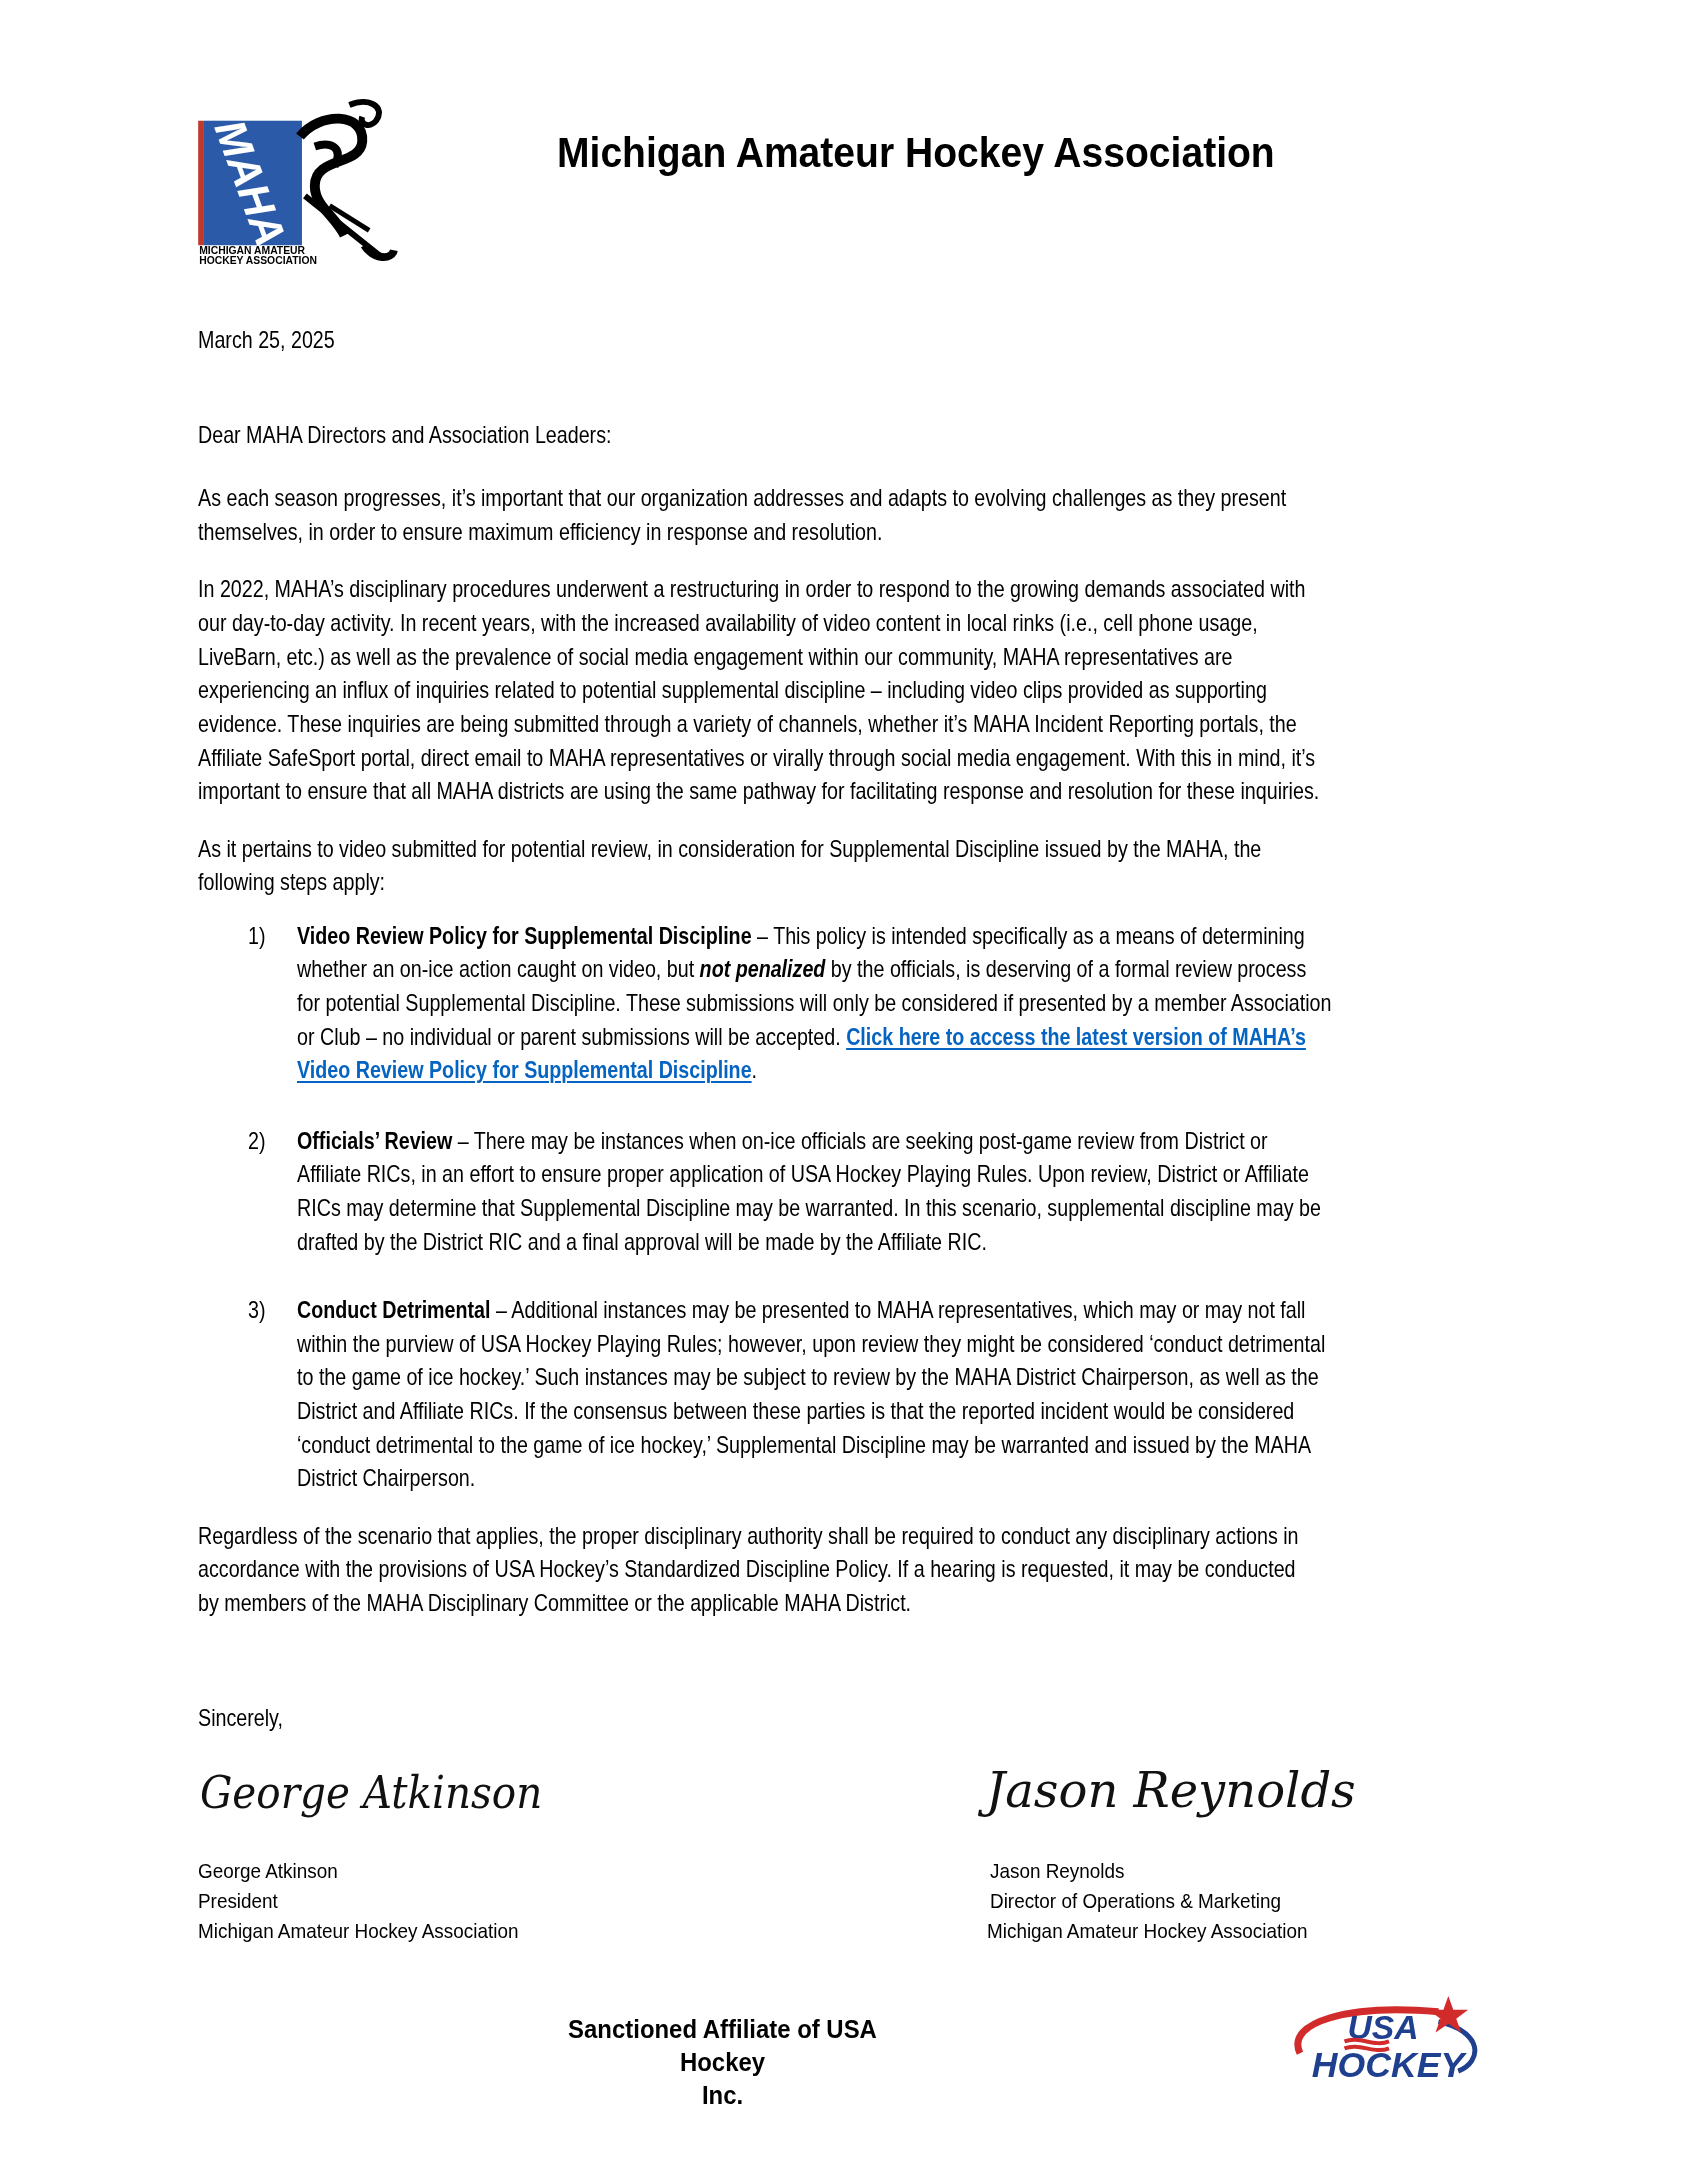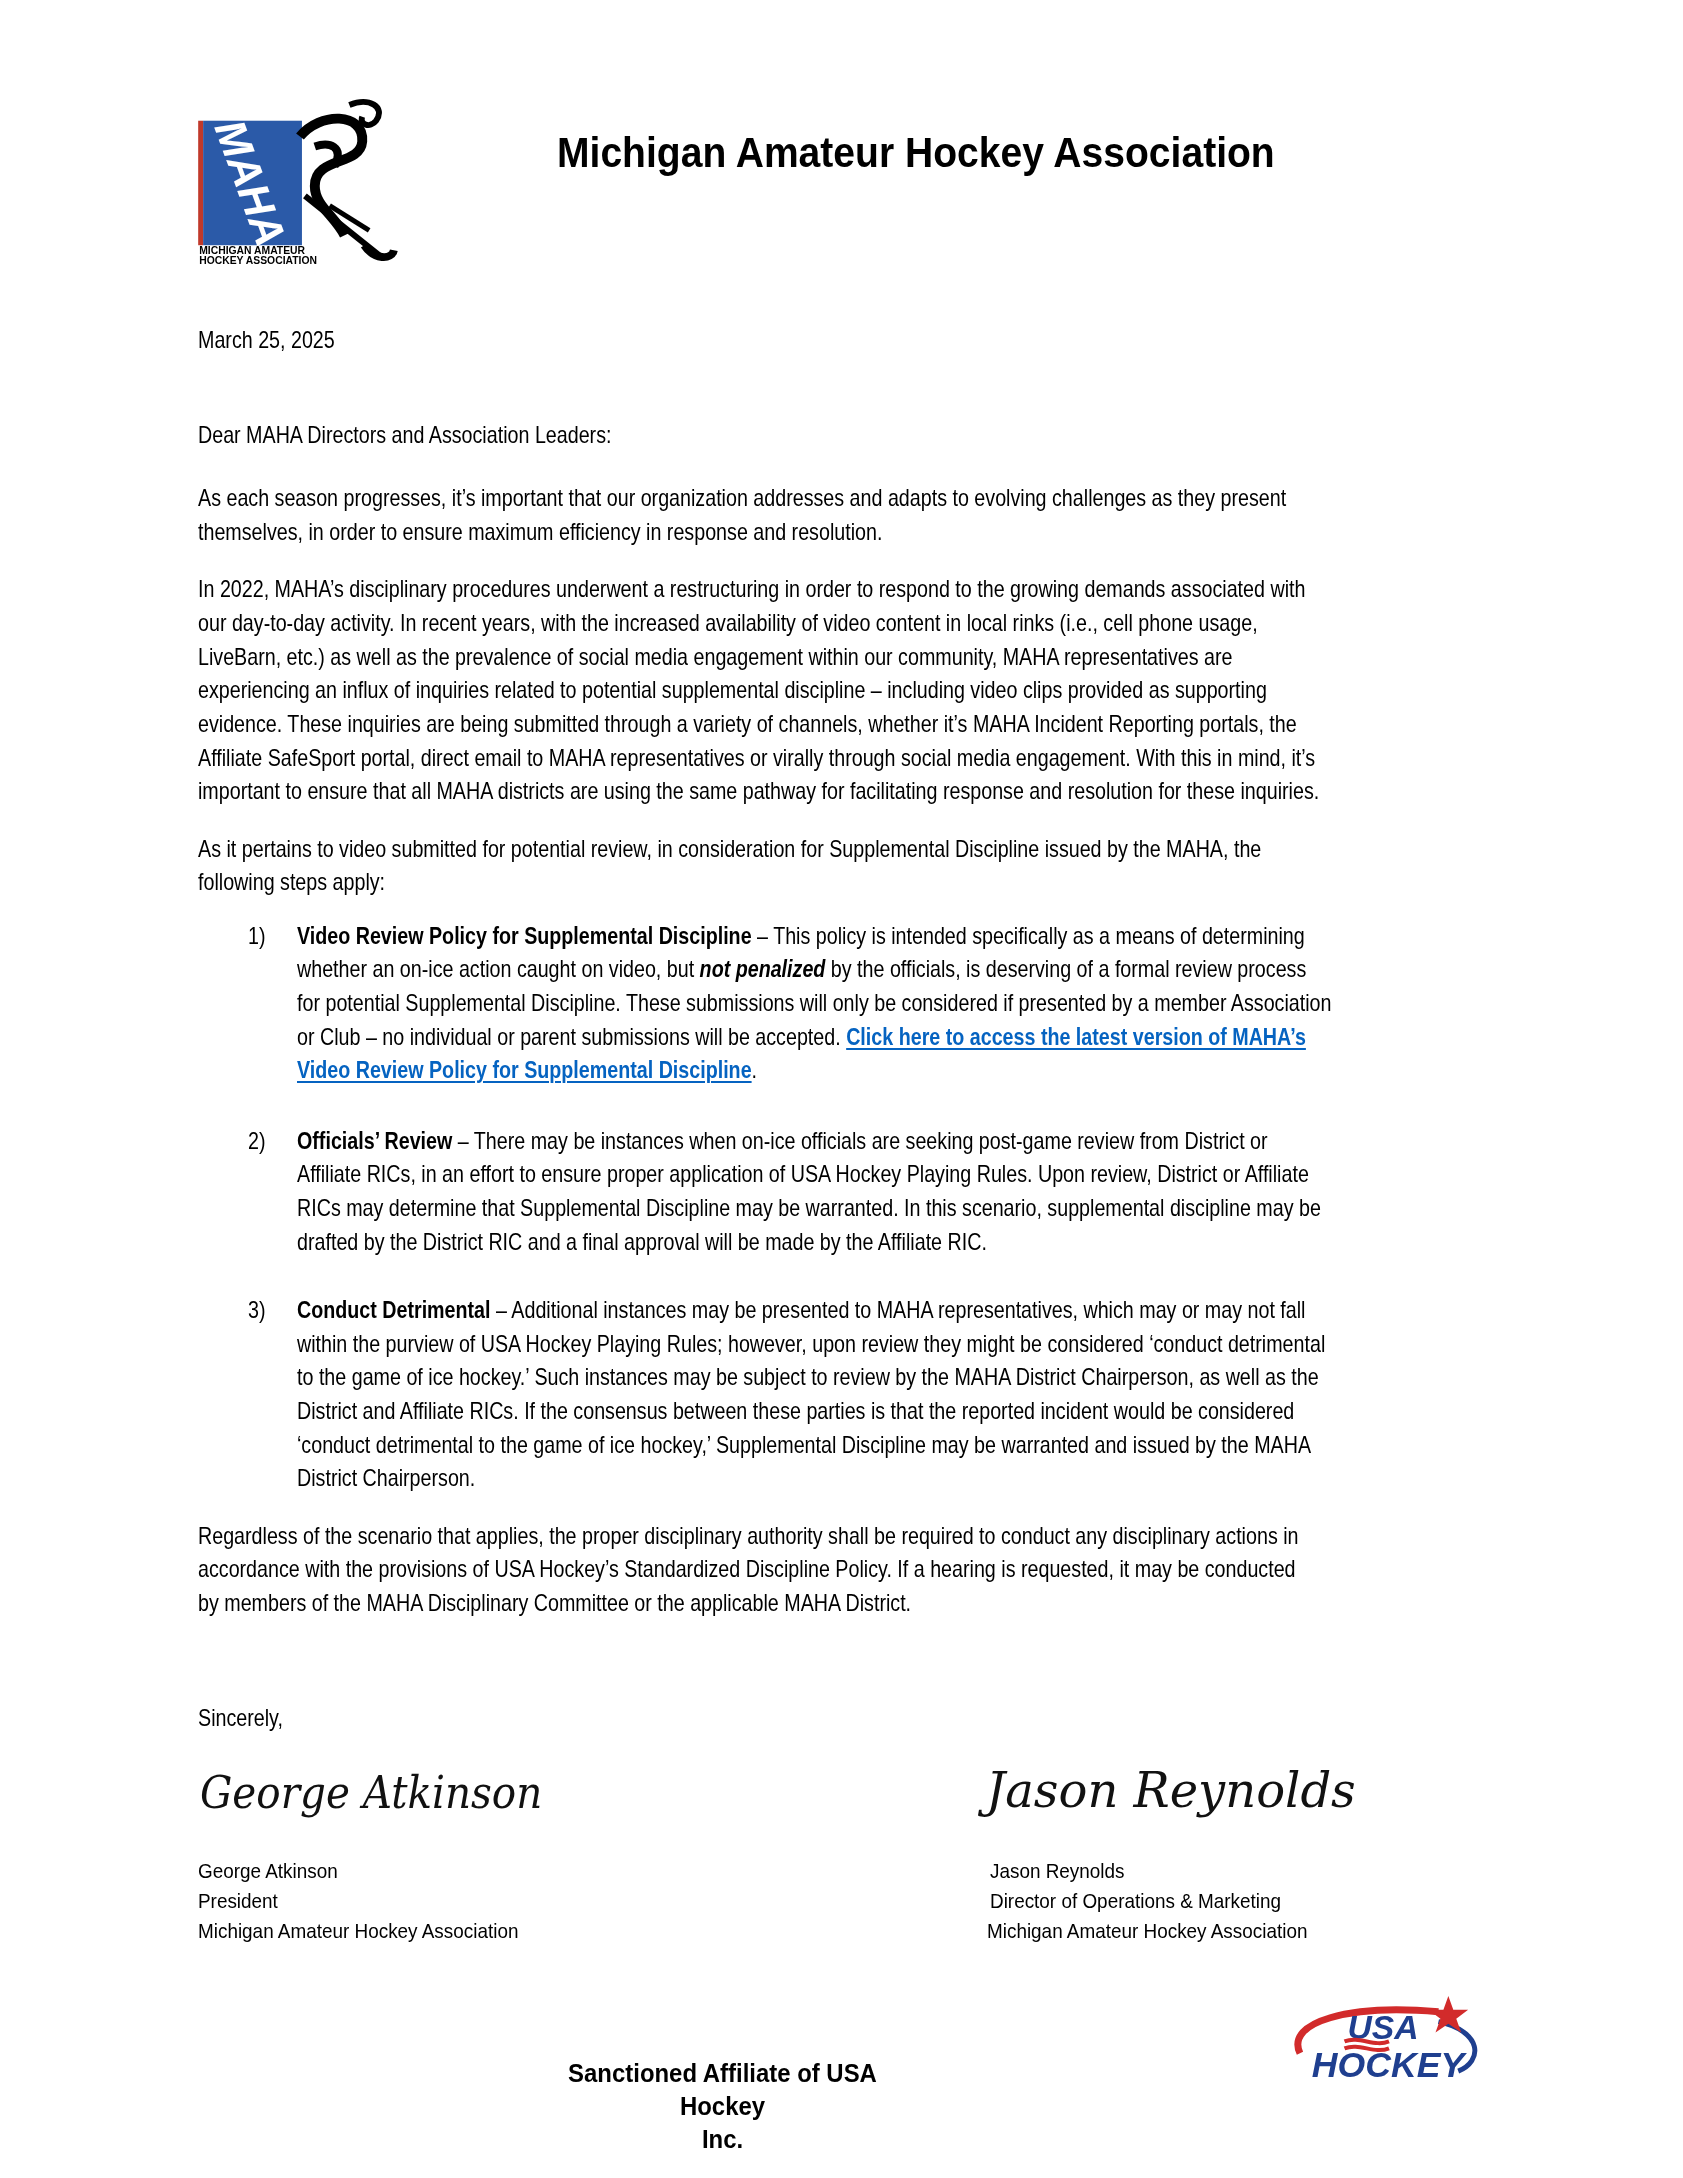--- a/index.html
+++ b/index.html
@@ -10,21 +10,21 @@
           white-space: nowrap; transform: scaleX(0.82); transform-origin: left center; }
   .line.ind { left: 297px; }
   .num { position: absolute; left: 248px; height: 34px; line-height: 34px; font-size: 24px;
          transform: scaleX(0.82); transform-origin: left center; }
   .b { font-weight: bold; }
   .bi { font-weight: bold; font-style: italic; }
   .link { color: #0563C1; font-weight: bold; text-decoration: underline; text-decoration-thickness: 2px; text-underline-offset: 3px; }
   .title { position: absolute; left: 557px; top: 125px; font-size: 42px; font-weight: bold; line-height: 55px; white-space: nowrap; transform: scaleX(0.93); transform-origin: left center; }
   .sigline { position: absolute; font-size: 21px; line-height: 30px; height: 30px; white-space: nowrap; transform: scaleX(0.9); transform-origin: left center; }
   .script { position: absolute; font-family: "DejaVu Serif", serif; font-style: italic; white-space: nowrap; color: #111; }
-  .footer { position: absolute; left: 554px; width: 337px; text-align: center; font-size: 26px; font-weight: bold; line-height: 33px; margin-top: 44px; }
+  .footer { position: absolute; left: 554px; width: 337px; text-align: center; font-size: 26px; font-weight: bold; line-height: 33px; }
   .footer span { display: block; transform: scaleX(0.92); }
 </style>
 </head>
 <body>
 
 <div class="abs" style="left:196px; top:97px; width:203px; height:168px;">
   <svg width="203" height="168" viewBox="0 0 205 170">
     <rect x="2" y="24" width="5" height="126" fill="#C0392B"></rect>
     <rect x="7" y="24" width="100" height="126" fill="#2B5AA8"></rect>
     <text x="0" y="0" transform="translate(18,30) rotate(70)" font-family="Liberation Sans, sans-serif" font-weight="bold" font-style="italic" font-size="44" fill="#ffffff">MAHA</text>

